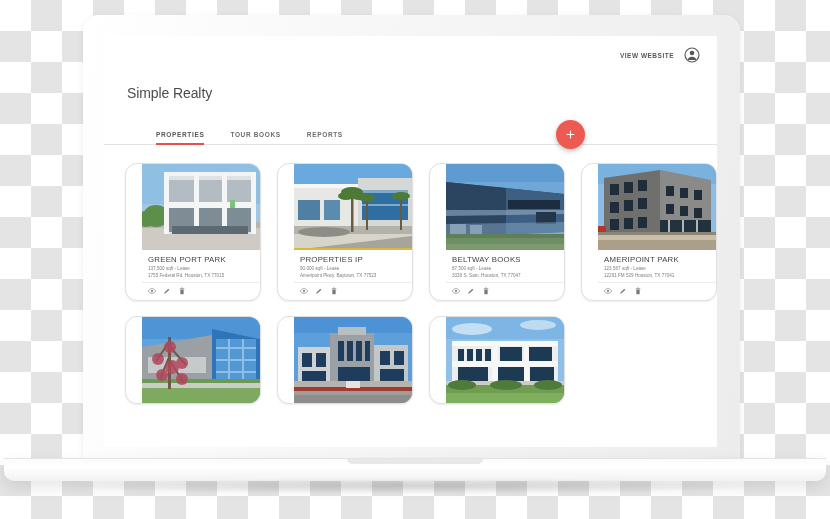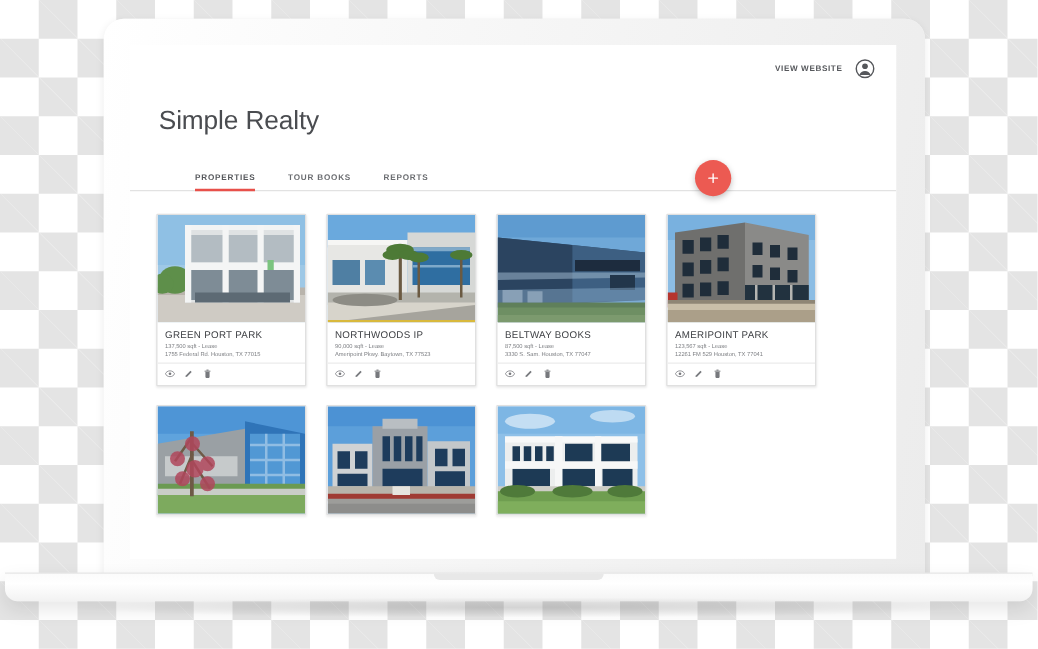--- a/index.html
+++ b/index.html
@@ -116,21 +116,21 @@
   }
   .avatar-icon {
     width: 16px;
     height: 16px;
     display: block;
   }
 
   .title {
     margin: 0;
     padding: 11px 0 0 23px;
-    font-size: 21px;
+    font-size: 14px;
     font-weight: normal;
     color: #4a4c50;
     letter-spacing: -0.1px;
   }
 
   .tabs-wrap {
     margin-top: 30px;
     position: relative;
     border-bottom: 1px solid #e2e2e2;
     padding-left: 52px;
@@ -180,24 +180,25 @@
   .cards {
     display: flex;
     flex-wrap: wrap;
     gap: 15px 16px;
     padding: 18px 0 0 21px;
   }
   .card {
     width: 118px;
     background: #fff;
     border: 1px solid #e0e0e0;
-    border-radius: 1px;
+    border-radius: 12px;
     box-shadow: 0 1px 2px rgba(0,0,0,0.08);
     overflow: hidden;
     cursor: pointer;
+    padding-left: 16px;
   }
   .card-photo {
     width: 118px;
     height: 86px;
     display: block;
     position: relative;
     overflow: hidden;
   }
   .card-photo svg { display: block; }
   .card-body { padding: 5px 6px 3px 6px; }
@@ -342,21 +343,21 @@
                   <ellipse cx="65" cy="32" rx="8" ry="4"></ellipse>
                 <rect x="72" y="36" width="2" height="30" fill="#6b5a42"></rect>
                 <ellipse cx="73" cy="34" rx="8" ry="4"></ellipse>
                 <rect x="106" y="34" width="2" height="32" fill="#6b5a42"></rect>
                 <ellipse cx="107" cy="32" rx="9" ry="4"></ellipse>
               </g>
               <ellipse cx="30" cy="68" rx="26" ry="5" fill="#8d8c85"></ellipse>
             </svg>
           </div>
           <div class="card-body">
-            <div class="card-name">NORTHWOODS IP</div>
+            <div class="card-name">PROPERTIES IP</div>
             <div class="card-meta">90,000 sqft - Lease</div>
             <div class="card-meta">Ameripoint Pkwy. Baytown, TX 77523</div>
           </div>
           <div class="card-actions">
             <span class="act">
               <svg width="8" height="8" viewBox="0 0 24 24">
                   <path d="M12 5C6.5 5 2.3 8.6 1 12c1.3 3.4 5.5 7 11 7s9.7-3.6 11-7c-1.3-3.4-5.5-7-11-7z" fill="none" stroke="#77797d" stroke-width="1.9"></path>
                   <circle cx="12" cy="12" r="3.2" fill="#77797d"></circle>
                 </svg>
             </span>

